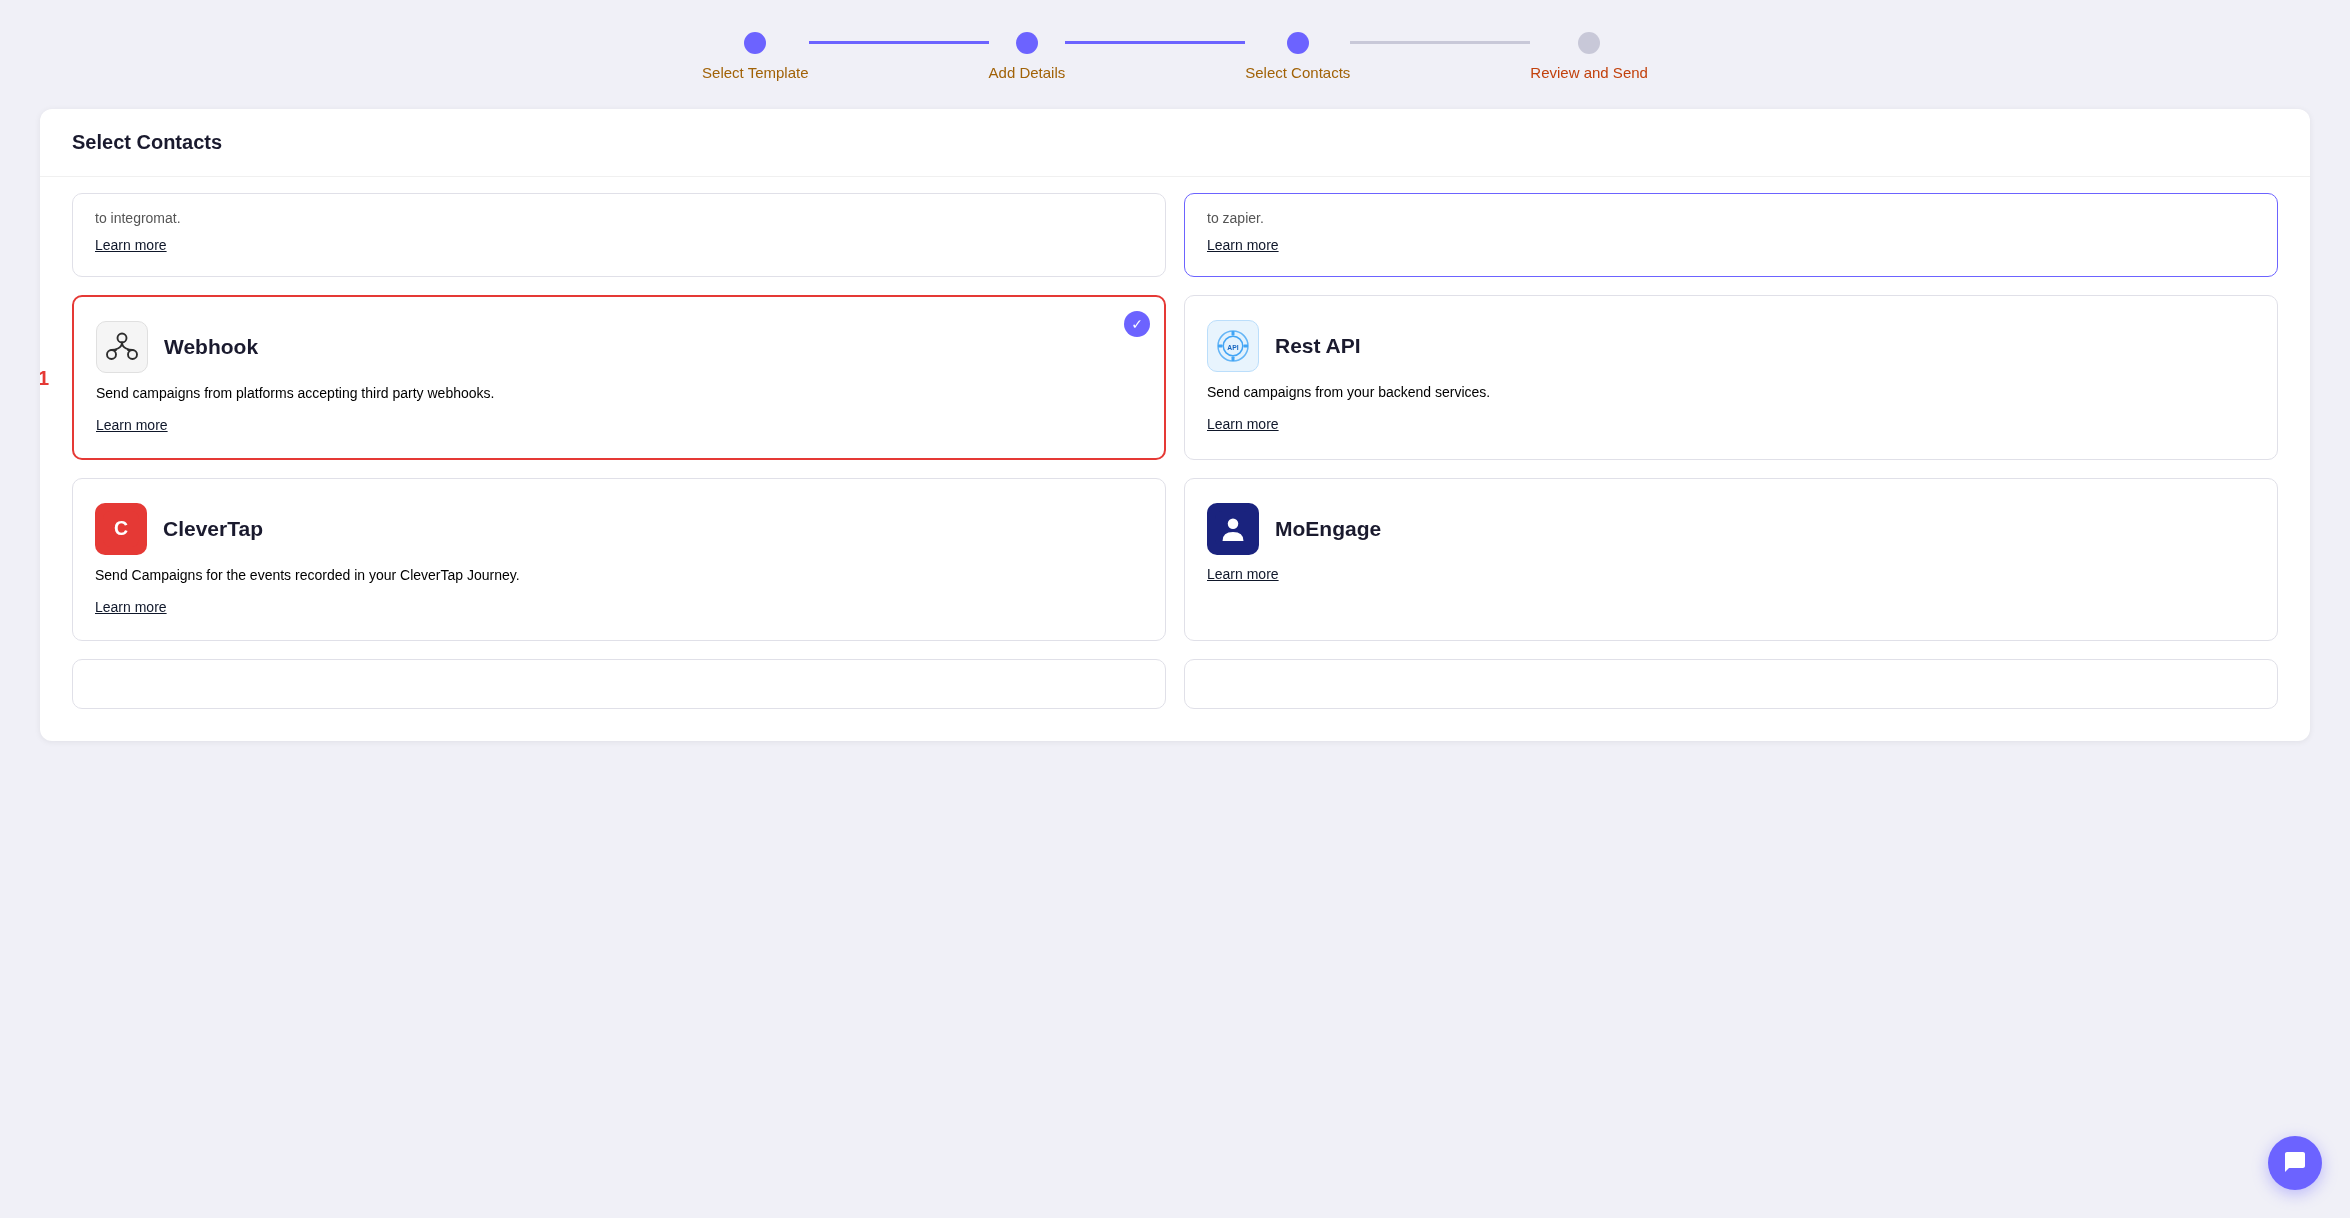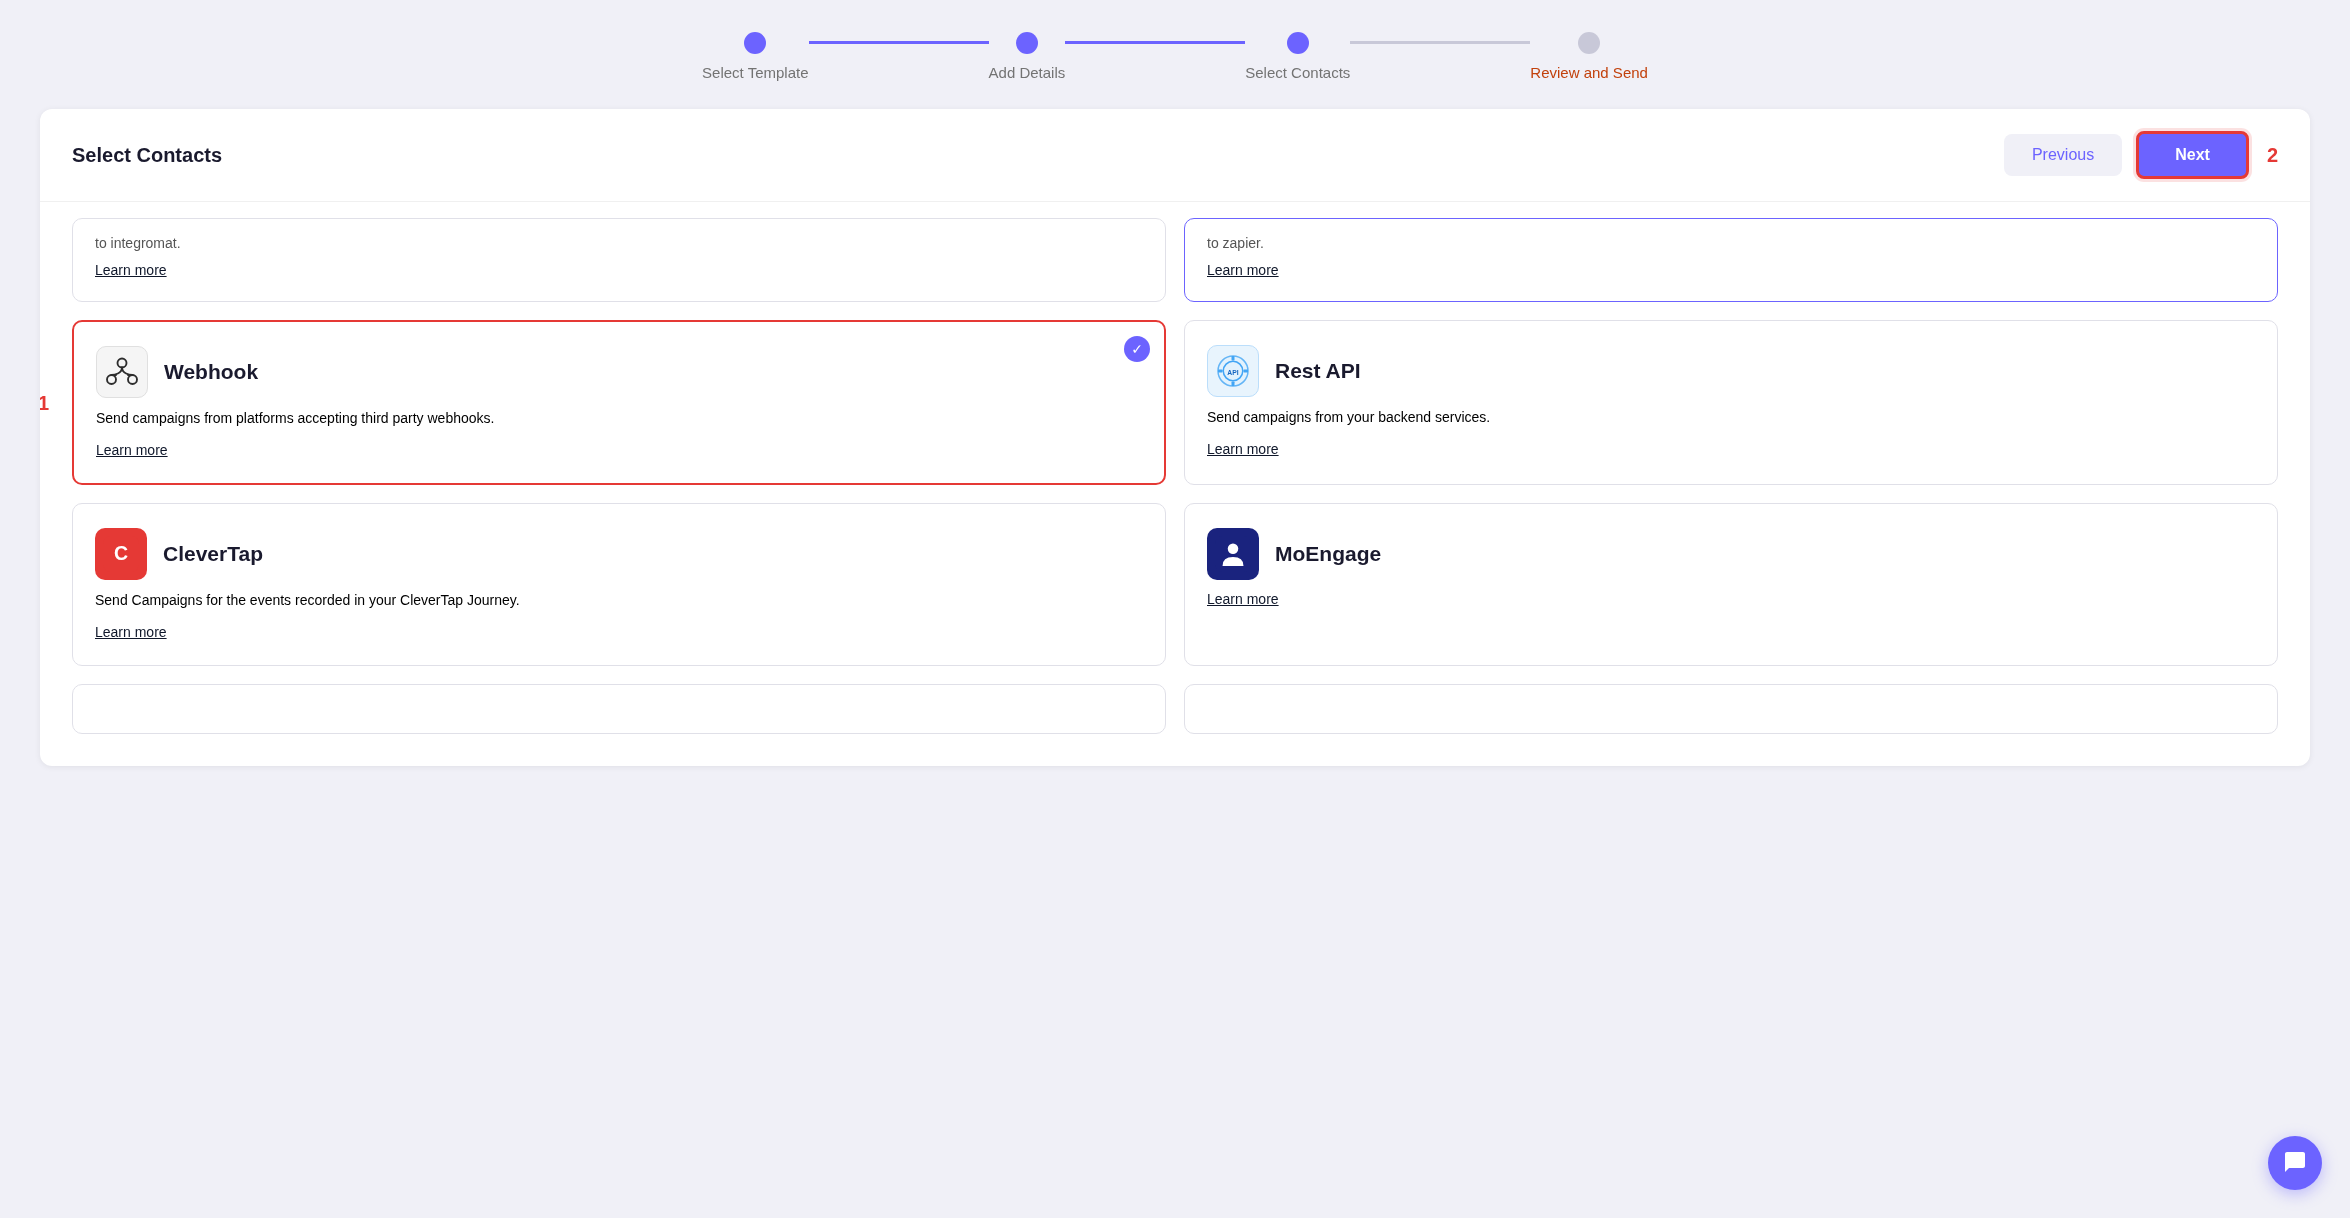--- a/index.html
+++ b/index.html
@@ -37,21 +37,21 @@
       background: #6c63ff;
       z-index: 2;
       position: relative;
     }
     .step-dot.inactive {
       background: #c8c8d8;
     }
     .step-label {
       margin-top: 10px;
       font-size: 15px;
-      color: #737373;
+      color: #a16207;
       font-weight: 500;
       white-space: nowrap;
       text-align: center;
     }
     .step-label.inactive {
       color: #c2410c;
       font-weight: 400;
     }
     .step-line {
       width: 180px;
@@ -291,25 +291,20 @@
       <div class="step-dot inactive"></div>
       <div class="step-label inactive">Review and Send</div>
     </div>
   </div>
 </div>
 
 <div class="main-card">
 
   <div class="card-header">
     <div class="card-title">Select Contacts</div>
-    <div class="header-actions">
-      <button class="btn-previous">Previous</button>
-      <button class="btn-next">Next</button>
-      <span class="badge-2">2</span>
-    </div>
   </div>
 
   <div class="card-body">
 
     <div class="options-grid" style="margin-bottom: 18px;">
       <div class="partial-card">
         <div class="partial-text">to integromat.</div>
         <a class="learn-more">Learn more</a>
       </div>
       <div class="partial-card highlighted">

